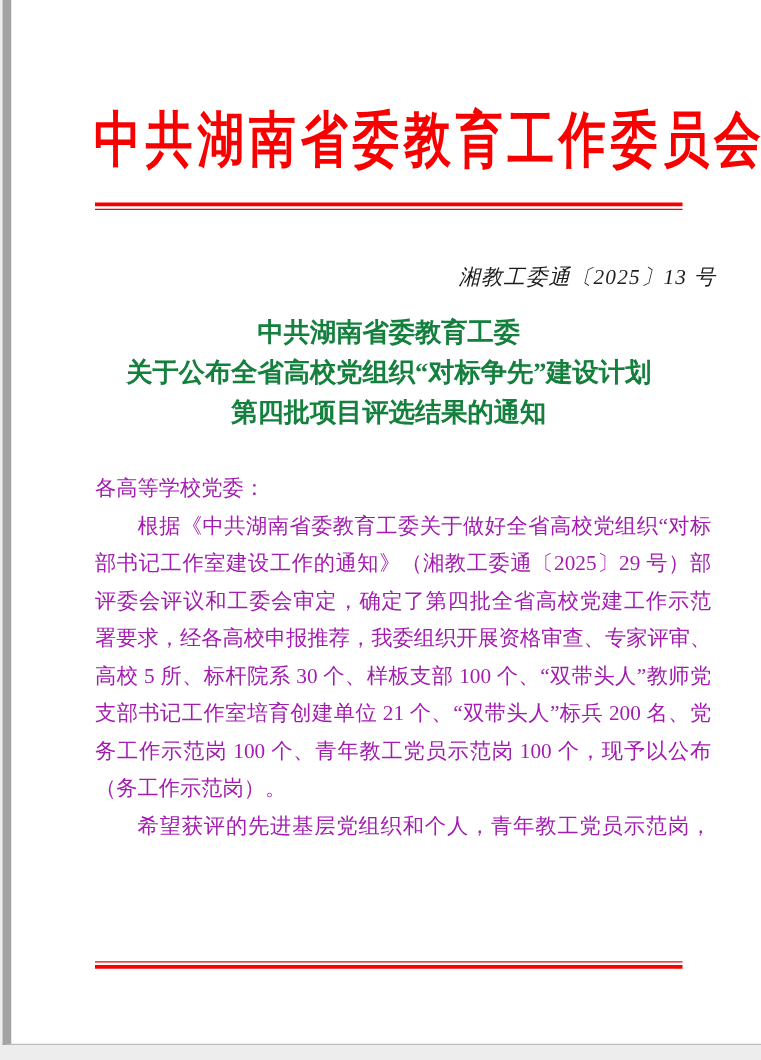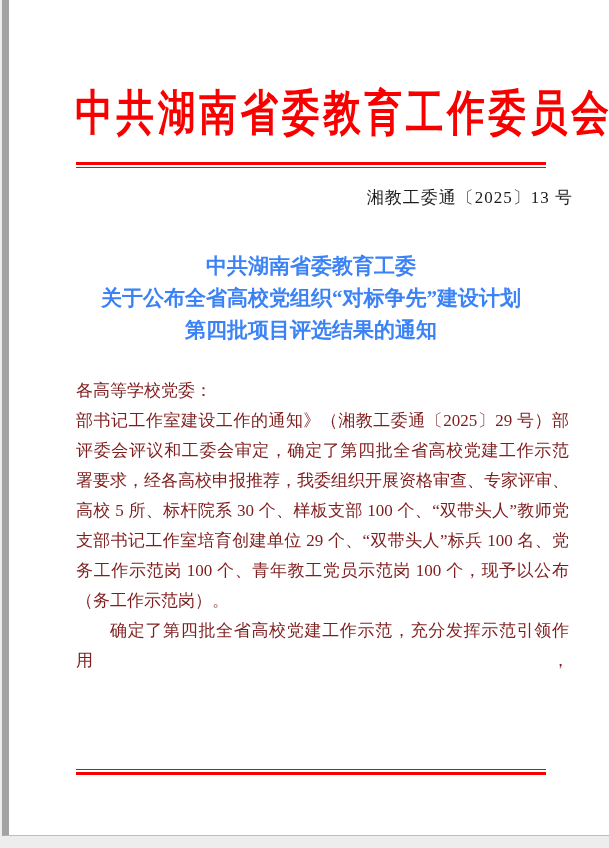--- a/index.html
+++ b/index.html
@@ -28,36 +28,37 @@
     letter-spacing: 5px;
     transform: scaleX(0.78);
     transform-origin: 50% 50%;
   }
 
   .rule { position: absolute; left: 67px; width: 470px; height: 2px; }
   .rule-top    { top: 162px; border-top: 3px solid #f80000; border-bottom: 1px solid #f80000; }
   .rule-bottom { top: 769px; border-top: 1px solid #f80000; border-bottom: 3px solid #f80000; }
 
   .doc-no {
-    position: absolute; top: 186px; left: 67px; width: 497px;
+    position: absolute; top: 210px; left: 67px; width: 497px;
     text-align: right;
     font-size: 17px; line-height: 24px; color: #1c1c1c;
     letter-spacing: 1px;
+    font-style: italic;
   }
 
   .title {
     position: absolute; top: 250px; left: 40px; width: 524px;
     text-align: center;
     font-size: 21px; font-weight: 700; line-height: 32px;
-    color: #3b82f6;
+    color: #15803d;
   }
 
   .body-text {
     position: absolute; top: 376px; left: 67px; width: 493px;
-    font-size: 17px; line-height: 30px; color: #7f1d1d;
+    font-size: 17px; line-height: 30px; color: #a21caf;
   }
   .line { text-align: justify; text-align-last: left; }
   .line.fill { text-align-last: justify; }
   .line.indent { text-indent: 2em; }
 </style>
 </head>
 <body>
 
 <div class="stage">
   <div class="page">
@@ -69,26 +70,27 @@
     <div class="doc-no">湘教工委通〔2025〕13 号</div>
 
     <div class="title">
       <div>中共湖南省委教育工委</div>
       <div>关于公布全省高校党组织“对标争先”建设计划</div>
       <div>第四批项目评选结果的通知</div>
     </div>
 
     <div class="body-text" id="doc-body">
         <div class="line">各高等学校党委：</div>
+        <div class="line fill indent">根据《中共湖南省委教育工委关于做好全省高校党组织“对标</div>
         <div class="line fill">部书记工作室建设工作的通知》（湘教工委通〔2025〕29 号）部</div>
         <div class="line fill">评委会评议和工委会审定，确定了第四批全省高校党建工作示范</div>
         <div class="line fill">署要求，经各高校申报推荐，我委组织开展资格审查、专家评审、</div>
         <div class="line fill">高校 5 所、标杆院系 30 个、样板支部 100 个、“双带头人”教师党</div>
-        <div class="line fill">支部书记工作室培育创建单位 29 个、“双带头人”标兵 100 名、党</div>
+        <div class="line fill">支部书记工作室培育创建单位 21 个、“双带头人”标兵 200 名、党</div>
         <div class="line fill">务工作示范岗 100 个、青年教工党员示范岗 100 个，现予以公布</div>
         <div class="line">（务工作示范岗）。</div>
-        <div class="line fill indent">确定了第四批全省高校党建工作示范，充分发挥示范引领作用，</div>
+        <div class="line fill indent">希望获评的先进基层党组织和个人，青年教工党员示范岗，</div>
       </div>
 
     <div class="rule rule-bottom"></div>
 
   </div>
 </div>
 
 </body></html>

